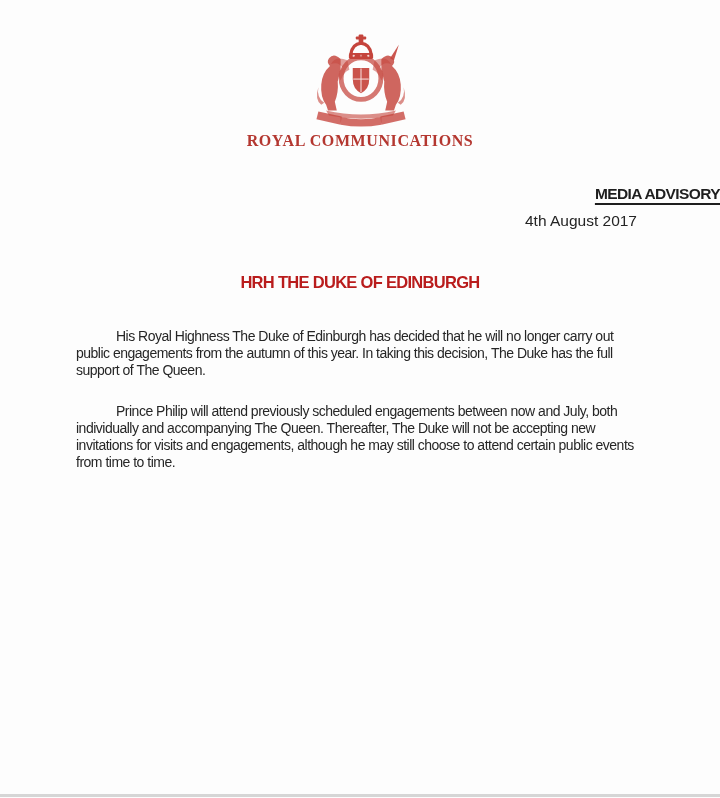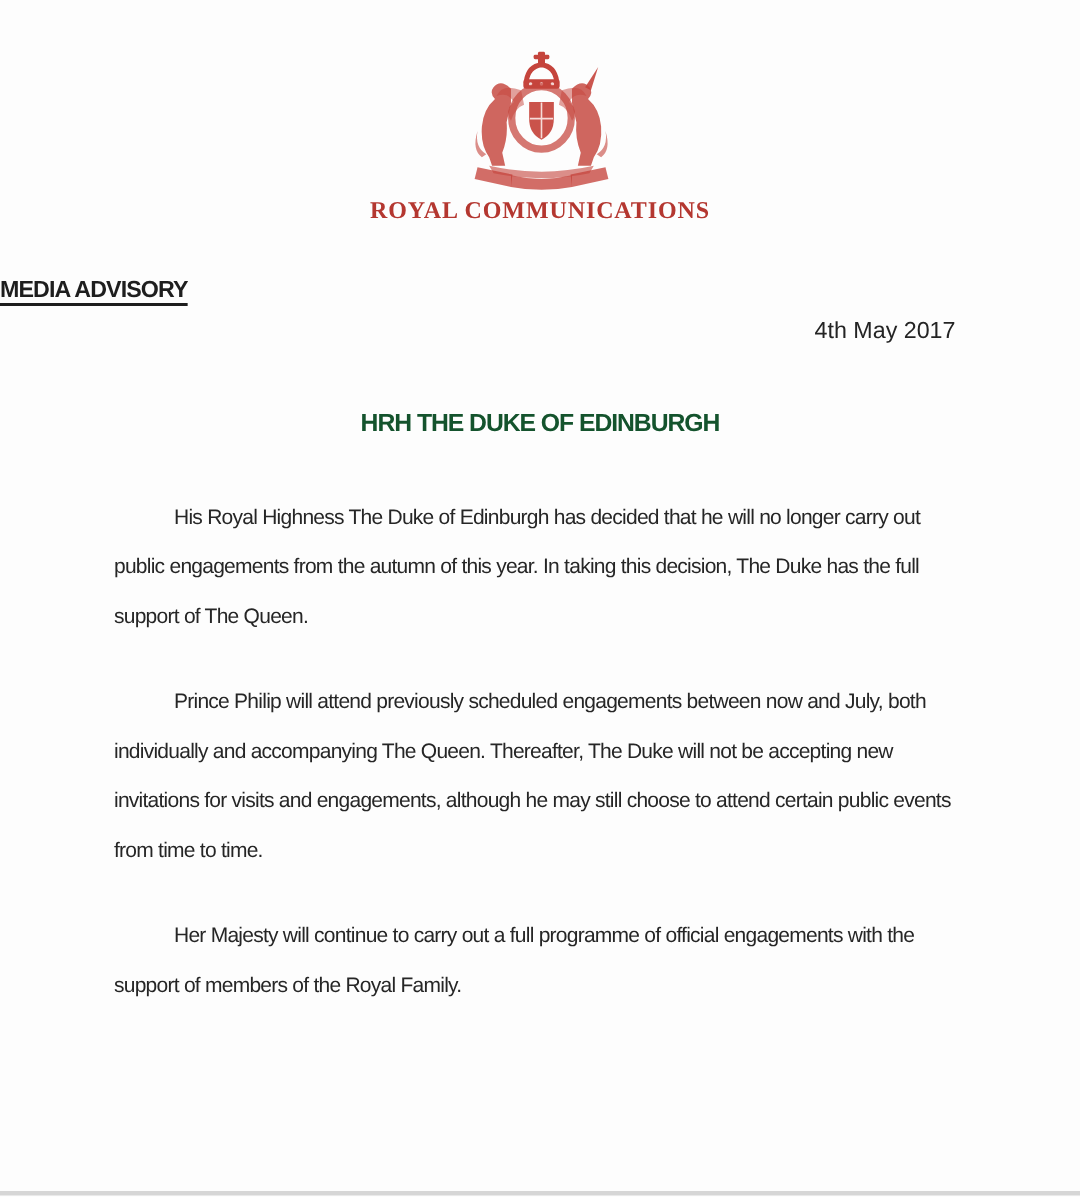--- a/index.html
+++ b/index.html
@@ -29,21 +29,21 @@
     font-weight: bold;
     font-size: 16px;
     letter-spacing: 0.6px;
     color: #b43730;
   }
   .advisory {
     position: absolute;
     top: 185px;
     left: 0;
     width: 100%;
-    text-align: left;
+    text-align: right;
     font-weight: bold;
     font-size: 15.5px;
     letter-spacing: -0.6px;
     text-decoration: underline;
     text-decoration-thickness: 1.8px;
     text-underline-offset: 4px;
     color: #1e1e1e;
   }
   .doc-date {
     position: absolute;
@@ -54,29 +54,29 @@
   }
   .doc-heading {
     position: absolute;
     top: 273px;
     left: 0;
     width: 100%;
     text-align: center;
     font-weight: bold;
     font-size: 16.5px;
     letter-spacing: -0.7px;
-    color: #14532d;
+    color: #b91c1c;
   }
   .doc-body {
     position: absolute;
     top: 328px;
     left: 76px;
     width: 572px;
     font-size: 14px;
-    line-height: 33px;
+    line-height: 17px;
     letter-spacing: -0.5px;
     color: #262626;
   }
   .doc-body p {
     margin: 0 0 24px 0;
     text-indent: 40px;
   }
   .bottom-line {
     position: absolute;
     left: 0;
@@ -127,25 +127,24 @@
         <path d="M44 85.5 Q65 90.5 86 85.5 L86 93.5 Q65 97.5 44 93.5 Z" opacity="0.78"></path>
         <path d="M109 80 L85 85 L86 93.5 L111 88 Z" opacity="0.78"></path>
       </g>
     </svg>
   </div>
 
   <div class="org-name">ROYAL COMMUNICATIONS</div>
 
   <div class="advisory">MEDIA ADVISORY</div>
 
-  <div class="doc-date">4th May 2017</div>
+  <div class="doc-date">4th August 2017</div>
 
   <div class="doc-heading">HRH THE DUKE OF EDINBURGH</div>
 
   <div class="doc-body">
     <p>His Royal Highness The Duke of Edinburgh has decided that he will no longer carry out public engagements from the autumn of this year. In taking this decision, The Duke has the full support of The Queen.</p>
     <p>Prince Philip will attend previously scheduled engagements between now and July, both individually and accompanying The Queen. Thereafter, The Duke will not be accepting new invitations for visits and engagements, although he may still choose to attend certain public events from time to time.</p>
-    <p>Her Majesty will continue to carry out a full programme of official engagements with the support of members of the Royal Family.</p>
   </div>
 
   <div class="bottom-line"></div>
 
 </div>
 
 </body></html>

